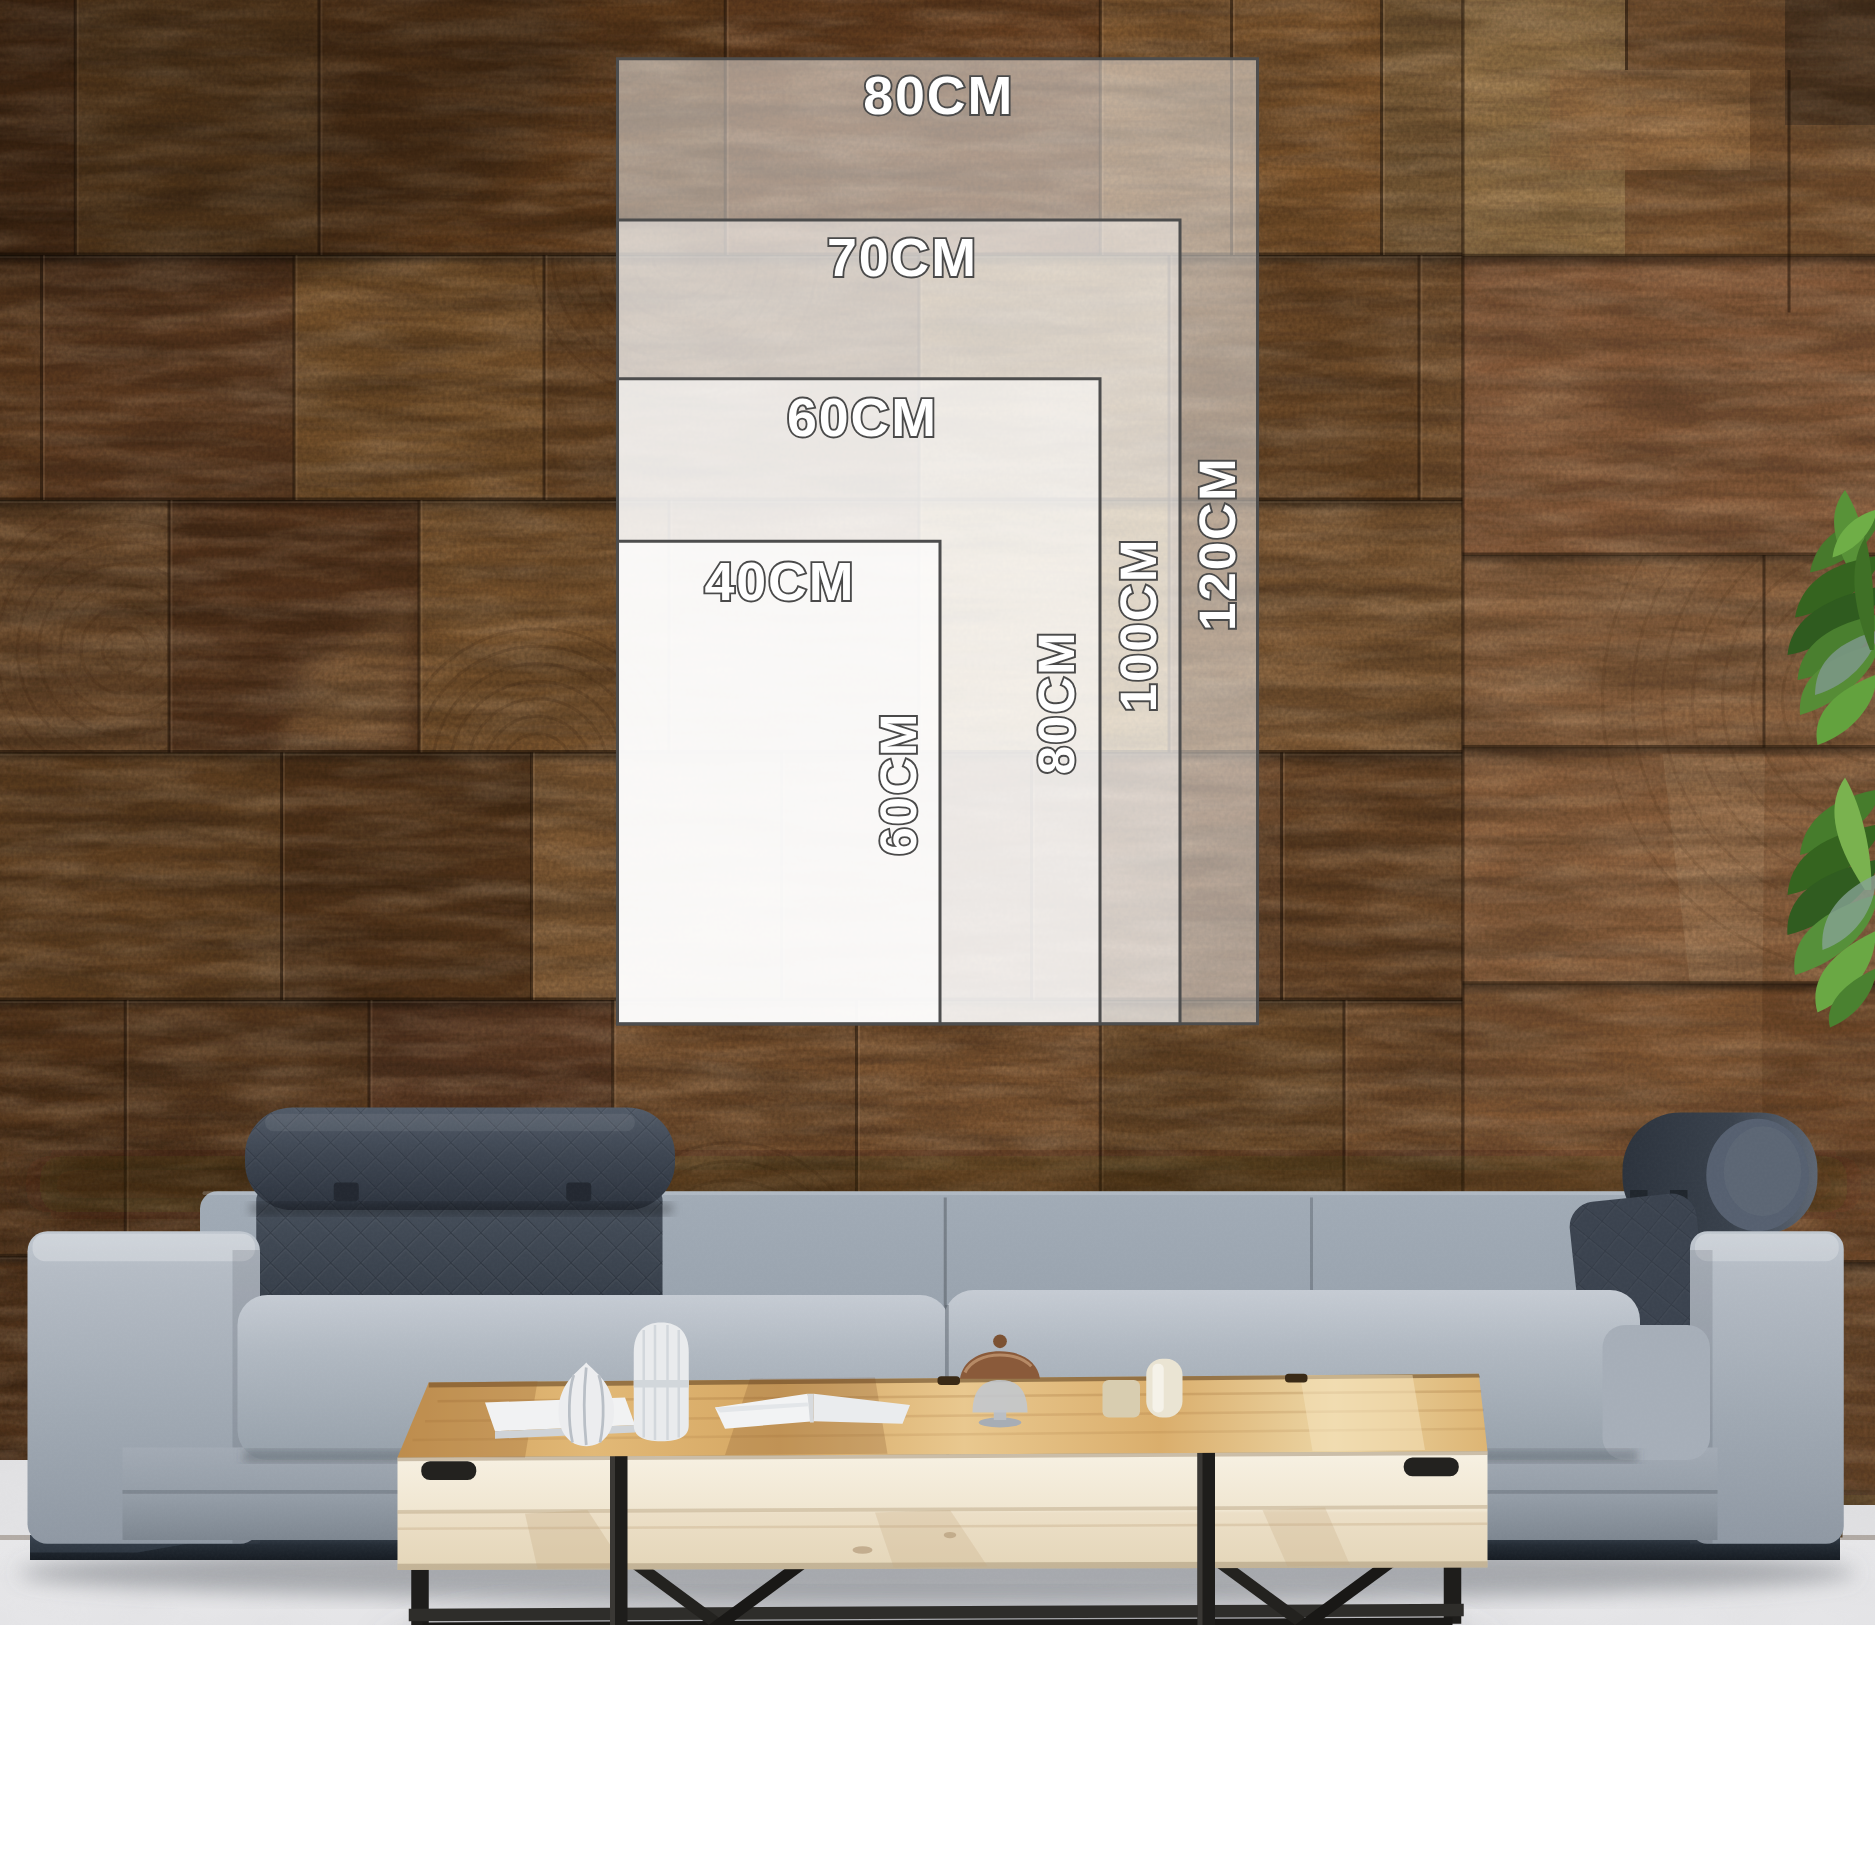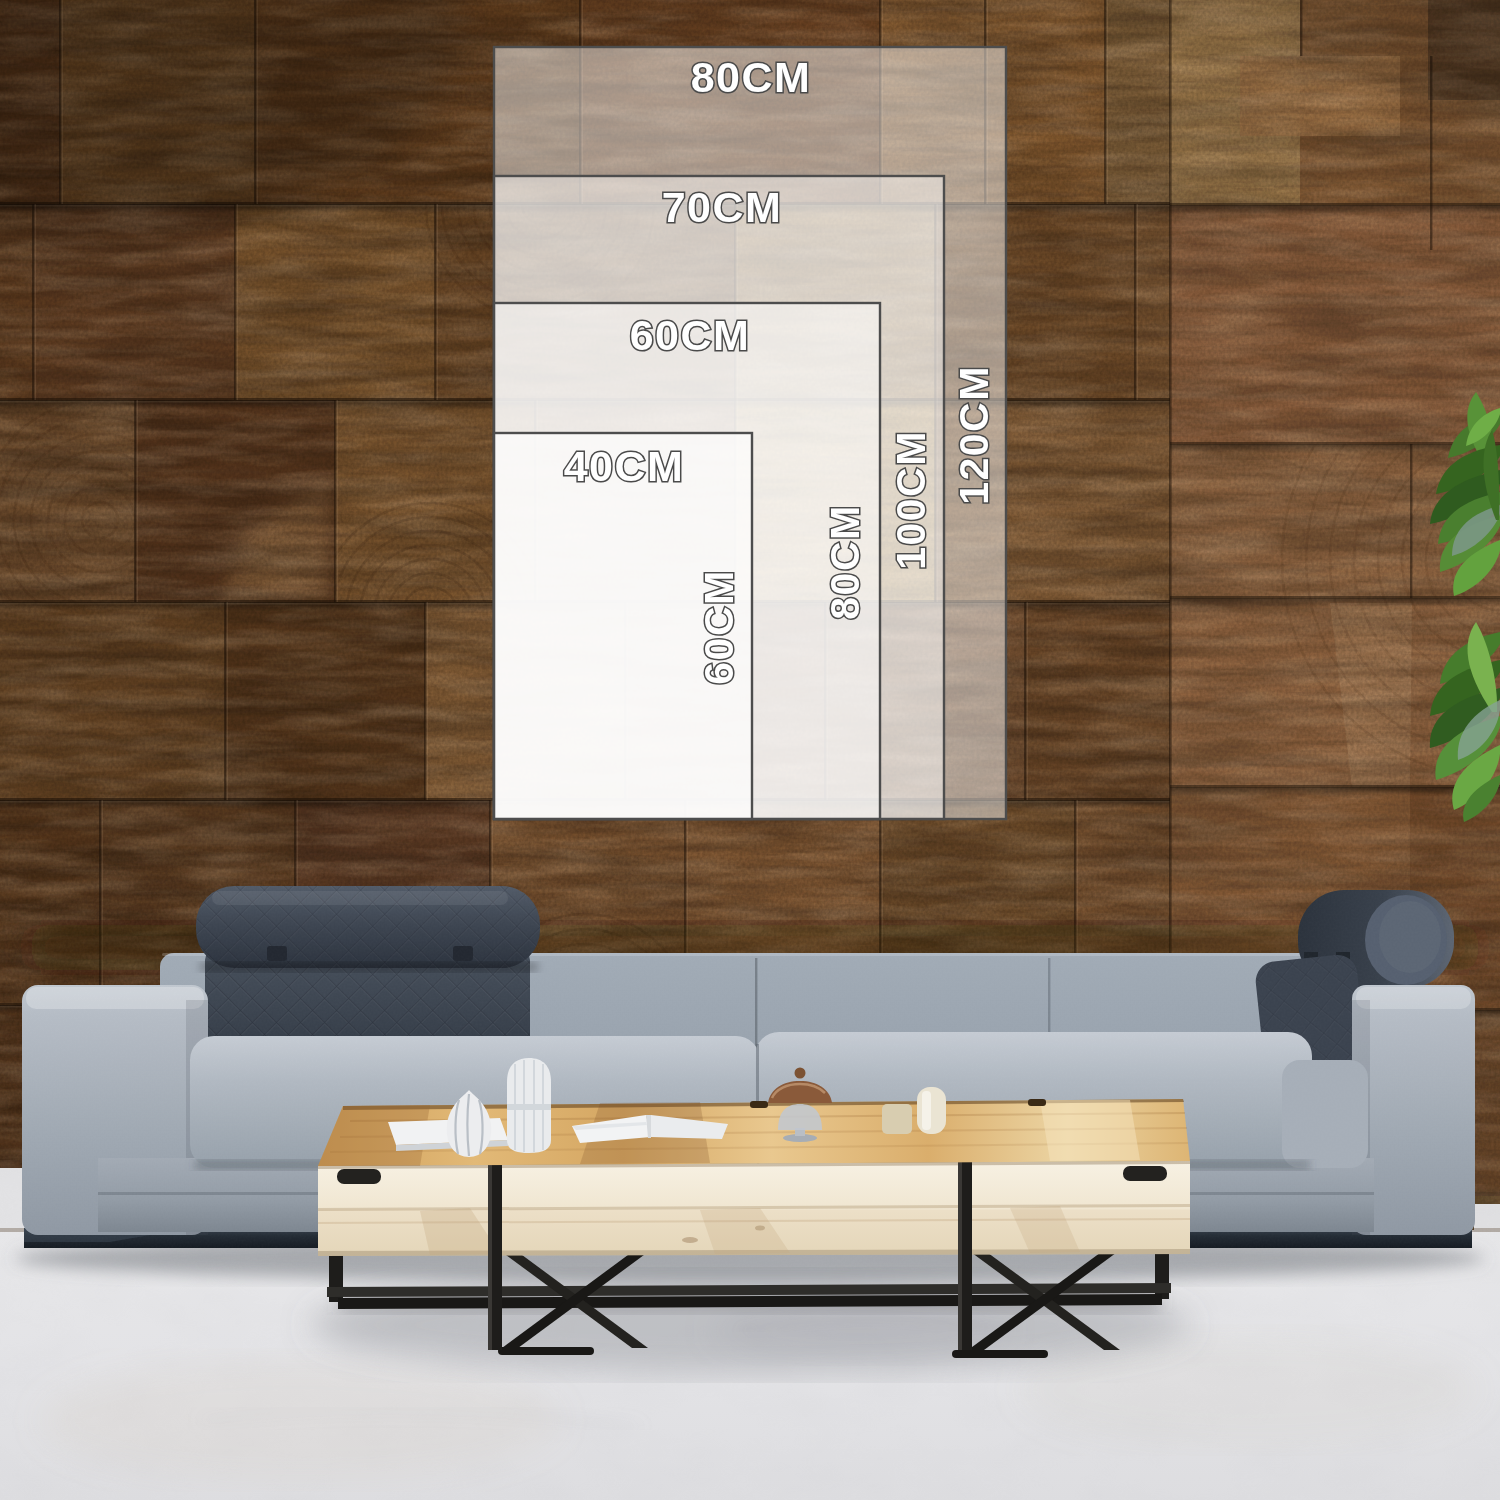--- a/index.html
+++ b/index.html
@@ -1,15 +1,15 @@
 <!DOCTYPE html>
 <html><head><meta charset="utf-8">
 <style>
 html,body{margin:0;padding:0;background:#fff}
-#stage{position:relative;width:1500px;height:1500px;overflow:hidden;font-family:"Liberation Sans",sans-serif}
+#stage{position:relative;width:1500px;height:1300px;overflow:hidden;font-family:"Liberation Sans",sans-serif}
 svg{display:block}
 </style></head>
 <body>
 <div id="stage">
 <svg width="1500" height="1500" viewBox="0 0 1500 1500">
 
 <defs>
 <linearGradient id="gArm" x1="0" y1="0" x2="0" y2="1">
  <stop offset="0" stop-color="#c0c7cf"></stop>
           <stop offset="0.12" stop-color="#b5bcc5"></stop>

